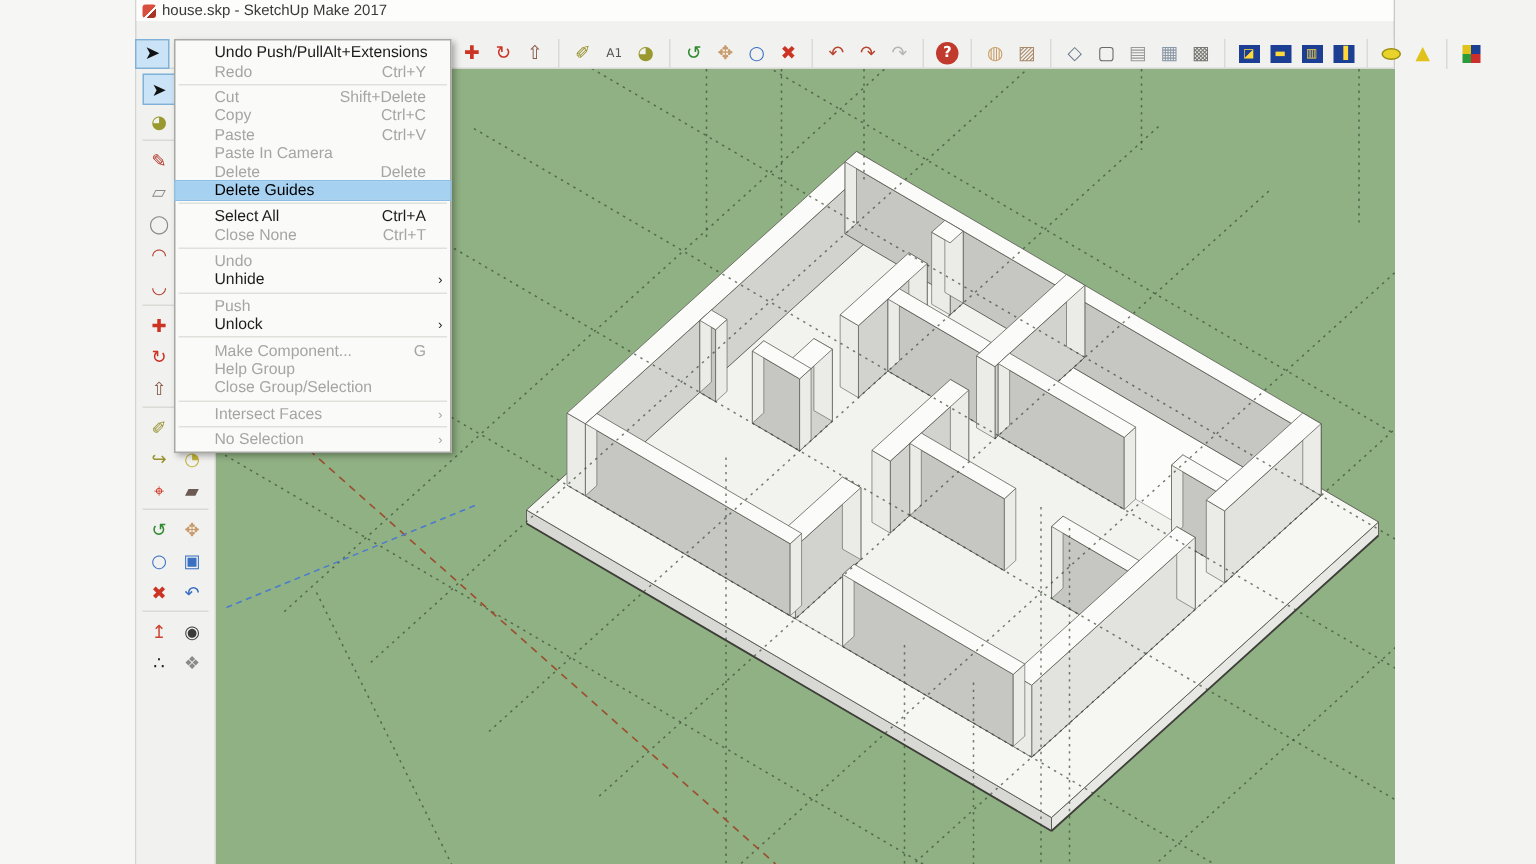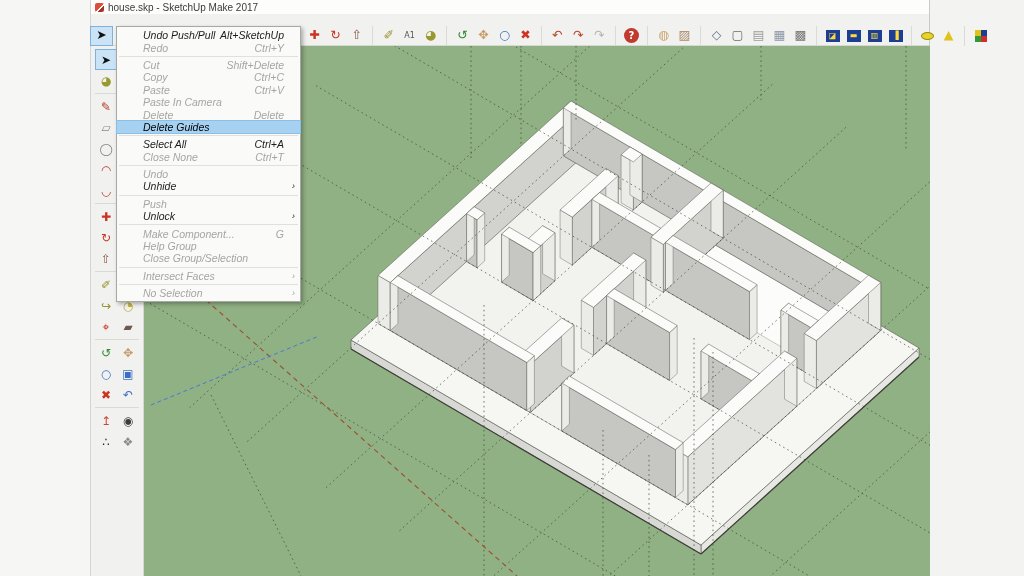--- a/index.html
+++ b/index.html
@@ -42,21 +42,21 @@
   .pbtn{width:20px;height:19px;display:flex;align-items:center;justify-content:center;
         font-family:"DejaVu Sans", sans-serif;font-size:12px;line-height:1;cursor:default;}
   .pbtn.active{background:#cbe3f6;outline:1px solid #7fb2da;}
   .psep{height:1px;background:#d9d9d5;margin:2px 4px;}
   
   .viewport{position:absolute;left:53px;top:46px;width:786px;height:530px;background:#90b183;z-index:1;}
   .viewport svg{display:block;}
   
   .dropdown{position:absolute;left:25px;top:26px;width:185px;background:#fafaf9;
             border:1px solid #a8a8a4;box-shadow:2px 2px 4px rgba(0,0,0,.3);z-index:60;
-            padding:2px 0;font-size:10.5px;color:#1c1c1c;font-style:italic;}
+            padding:2px 0;font-size:10.5px;color:#1c1c1c;}
   .mi{height:12.4px;display:flex;align-items:center;padding:0 6px 0 26px;position:relative;white-space:nowrap;}
   .mi .sc{margin-left:auto;padding-right:10px;}
   .mi .arrow{position:absolute;right:5px;font-size:9px;}
   .mi.disabled{color:#a5a5a1;}
   .mi.hl{background:#a6d1f1;outline:1px solid #8cbfe6;color:#000;}
   .menu-sep{height:1px;background:#e0e0dc;margin:2px 2px;}
 </style>
 </head>
 <body>
 
@@ -328,21 +328,21 @@
           <line x1="905" y1="46" x2="905" y2="150" stroke="rgba(58,72,52,0.7)" stroke-width="1" stroke-dasharray="1.6 3.2"></line>
           <line x1="210" y1="395" x2="300" y2="576" stroke="rgba(58,72,52,0.7)" stroke-width="1" stroke-dasharray="1.6 3.2"></line>
           <line x1="205" y1="300" x2="516" y2="576" stroke="#9b4f2f" stroke-width="1.1" stroke-dasharray="5 4"></line>
           <line x1="150" y1="405" x2="318" y2="336" stroke="#4a7ad0" stroke-width="1" stroke-dasharray="4 3"></line>
         </svg>
     </div>
 
     <div class="dropdown" id="editMenu">
         <div class="mi">
           <span class="lbl">Undo Push/Pull</span>
-          <span class="sc">Alt+SketchUp</span>
+          <span class="sc">Alt+Extensions</span>
         </div>
         <div class="mi disabled">
           <span class="lbl">Redo</span>
           <span class="sc">Ctrl+Y</span>
         </div>
         <div class="menu-sep"></div>
         <div class="mi disabled">
           <span class="lbl">Cut</span>
           <span class="sc">Shift+Delete</span>
         </div>

